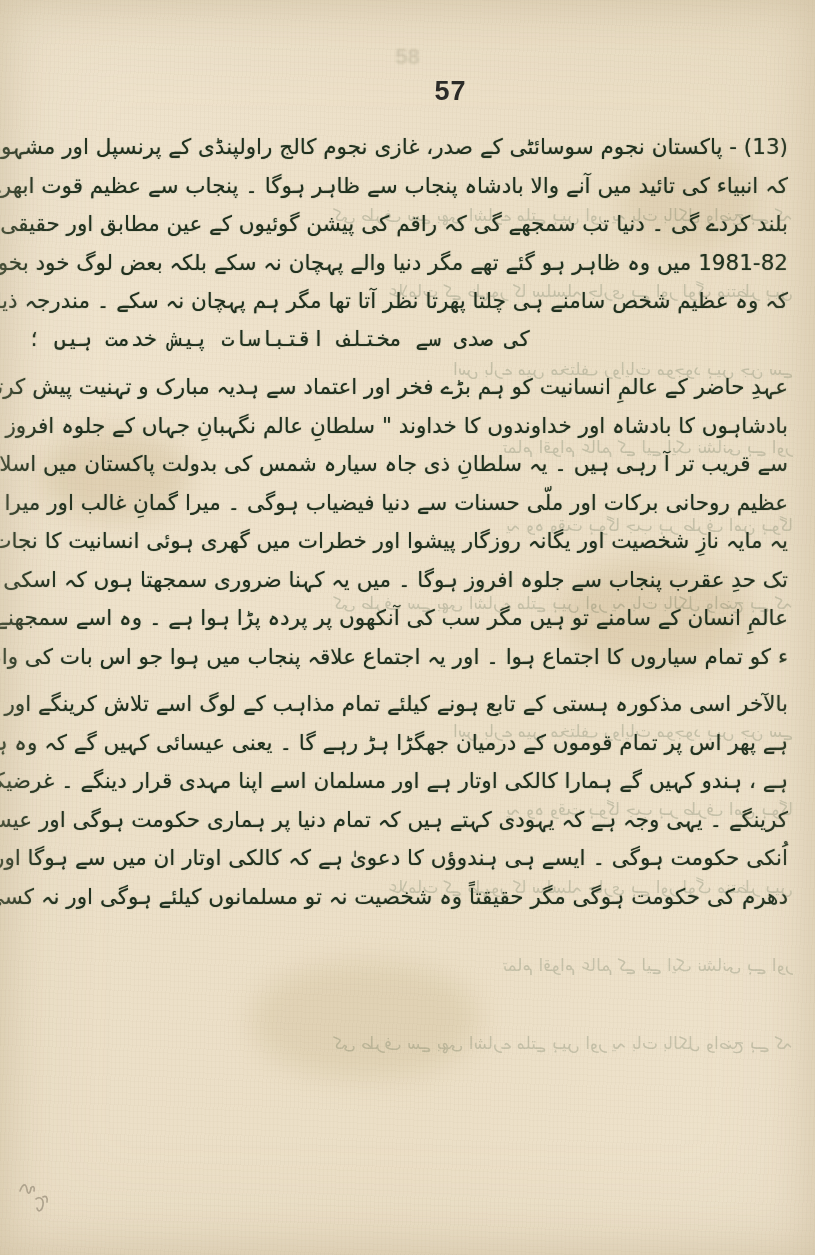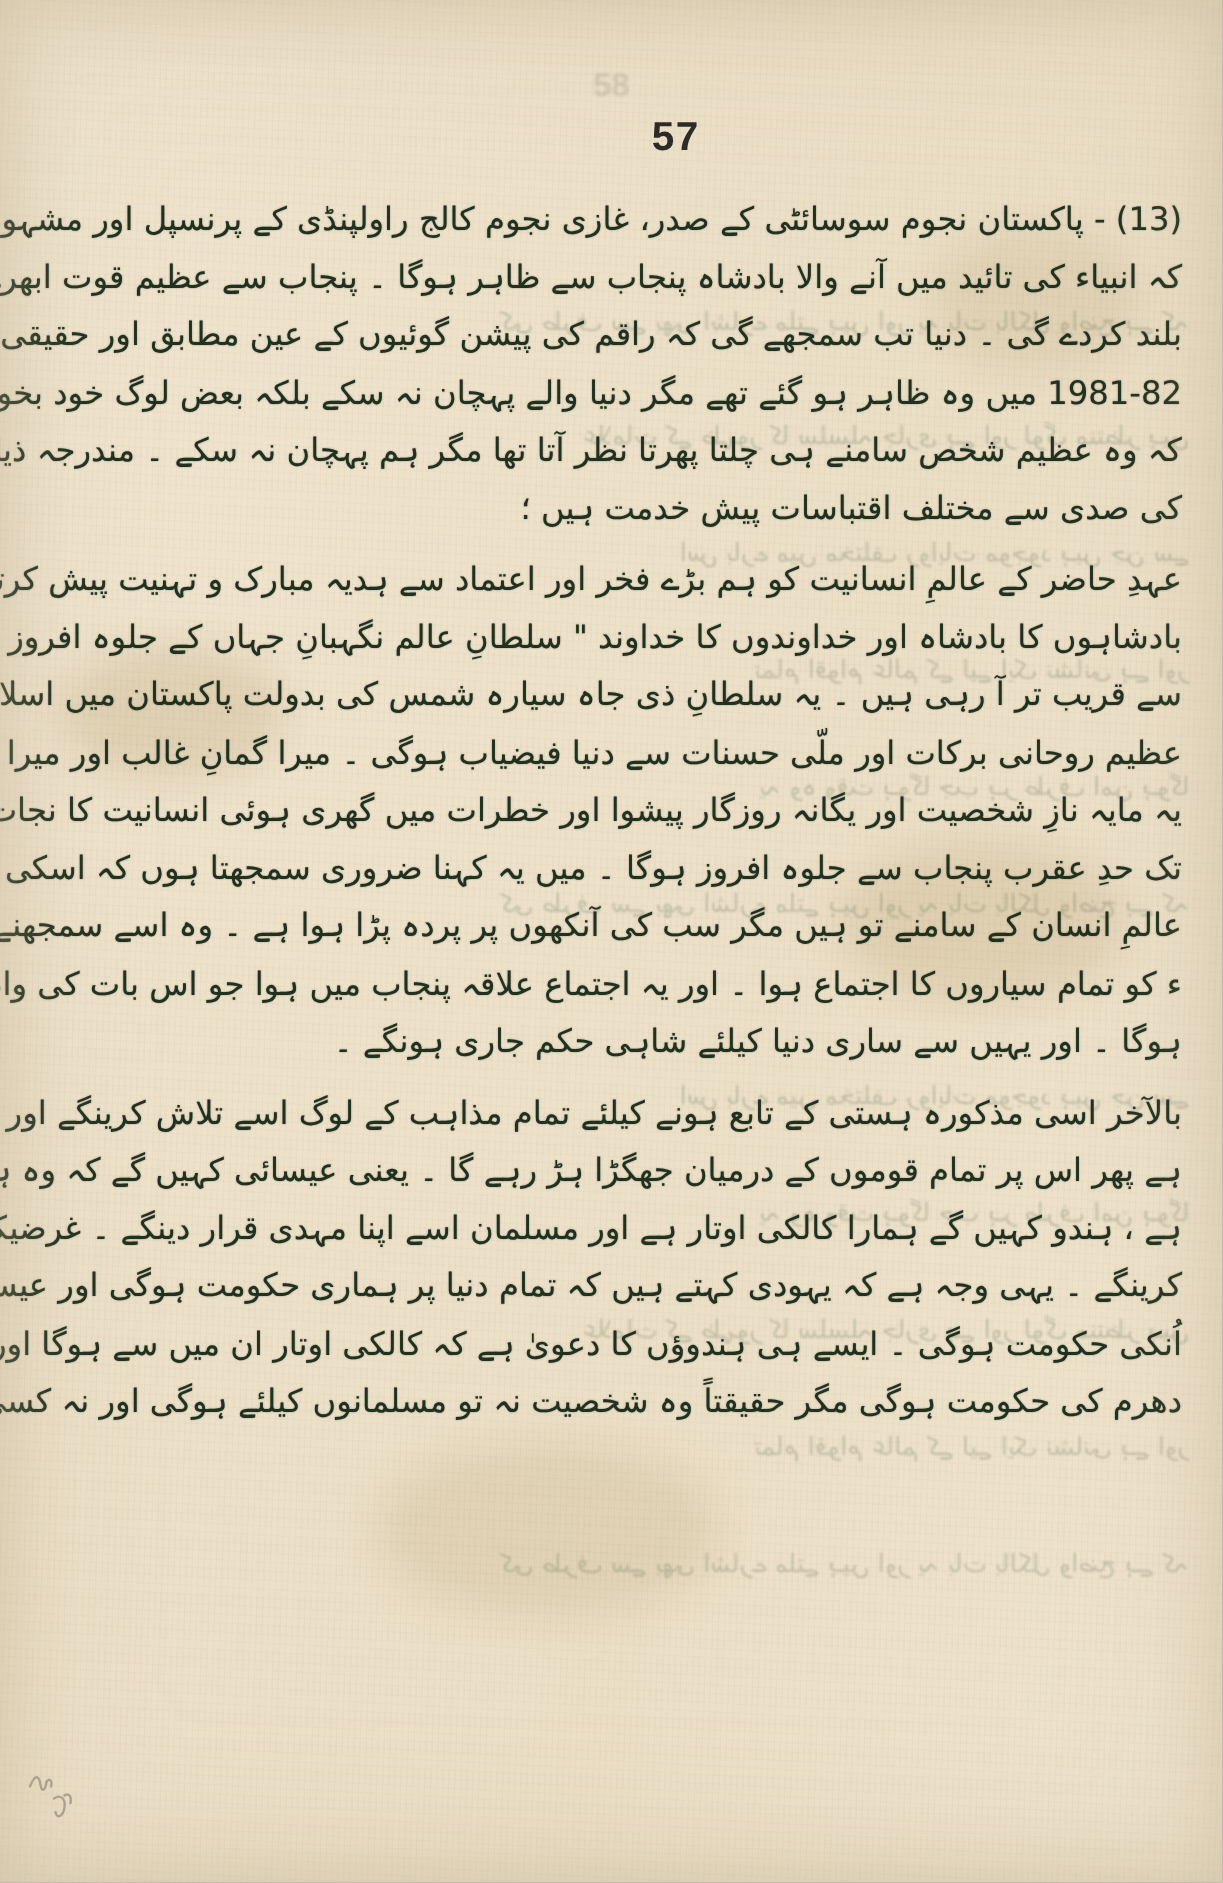--- a/index.html
+++ b/index.html
@@ -117,21 +117,21 @@
     color: #20311f;
     font-size: 21.5px;
     line-height: 38.5px;
     white-space: nowrap;
     text-shadow: 0 0 1.1px rgba(32,49,31,.55);
   }
   
   .line { -webkit-font-smoothing: antialiased; }
 
   .l-justify   { text-align: justify;  text-align-last: justify; }
-  .l-center    { text-align: right; }
+  .l-center    { text-align: left; font-family: Liberation Mono, monospace; }
 
   .para-13 .line:first-child { }
 
   .gap-top { margin-top: 9px; }
 
   
   .pencil {
     position: absolute;
     left: 14px;
     bottom: 34px;
@@ -183,21 +183,20 @@
 
     <p class="para para-quote gap-top">
       <span class="line l-justify">عہدِ حاضر کے عالمِ انسانیت کو ہم بڑے فخر اور اعتماد سے ہدیہ مبارک و تہنیت پیش کرتے ہیں کہ  "</span>
       <span class="line l-justify">بادشاہوں کا بادشاہ  اور  خداوندوں کا خداوند  "  سلطانِ عالم نگہبانِ جہاں کے جلوہ افروز ہونے کی ساعتیں قریب</span>
       <span class="line l-justify">سے قریب تر آ رہی ہیں ۔ یہ سلطانِ ذی جاہ سیارہ شمس کی بدولت پاکستان میں اسلام کو حقیقی شان و شوکت بخشے گا اور اسکی</span>
       <span class="line l-justify">عظیم روحانی برکات اور ملّی حسنات سے دنیا فیضیاب ہوگی ۔ میرا گمانِ غالب اور میرا مشاہدہ افلاک یہ باور کراتا ہے کہ</span>
       <span class="line l-justify">یہ مایہ نازِ شخصیت اور یگانہ روزگار پیشوا اور خطرات میں گھری ہوئی انسانیت کا نجات دہندہ  1401  ہجری کے اختتام</span>
       <span class="line l-justify">تک حدِ عقرب پنجاب سے جلوہ افروز ہوگا ۔ میں یہ کہنا ضروری سمجھتا ہوں کہ اسکی موجودگی کی ایسی نشانیاں بھی ہیں جو</span>
       <span class="line l-justify">عالمِ انسان کے سامنے تو ہیں مگر سب کی آنکھوں پر پردہ پڑا ہوا ہے ۔ وہ اسے سمجھنے سے قاصر ہیں ۔   4  فروری 1962</span>
       <span class="line l-justify">ء کو تمام سیاروں کا اجتماع ہوا ۔ اور یہ اجتماع علاقہ پنجاب میں ہوا جو اس بات کی واضح دلیل ہے کہ پنجاب دنیا کا مرکز</span>
-      <span class="line l-center">ہوگا ۔ اور یہیں سے ساری دنیا کیلئے شاہی حکم جاری ہونگے ۔</span>
     </p>
 
     <p class="para para-final gap-top">
       <span class="line l-justify">بالآخر اسی مذکورہ ہستی کے تابع ہونے کیلئے تمام مذاہب کے لوگ اسے تلاش کرینگے اور کہیں گے کہ وہ ہمارا</span>
       <span class="line l-justify">ہے پھر اس پر تمام قوموں کے درمیان جھگڑا ہڑ رہے گا ۔ یعنی عیسائی کہیں گے کہ وہ ہمارا مسیح ہے ، یہودی کہیں گے ہمارا خداوند</span>
       <span class="line l-justify">ہے ، ہندو کہیں گے ہمارا کالکی اوتار ہے اور مسلمان اسے اپنا مہدی قرار دینگے ۔ غرضیکہ تمام مذاہب والے اسکو اپنا تصوّر</span>
       <span class="line l-justify">کرینگے ۔ یہی وجہ ہے کہ یہودی کہتے ہیں کہ تمام دنیا پر ہماری حکومت ہوگی اور عیسائی سمجھتے ہیں کہ مسیح آئیگا تو تمام دنیا پر</span>
       <span class="line l-justify">اُنکی حکومت ہوگی ۔ ایسے ہی ہندوؤں کا دعویٰ ہے کہ کالکی اوتار ان میں سے ہوگا اور ہندو ساری دنیا پر چھا جائینگے تب</span>
       <span class="line l-justify">دھرم کی حکومت ہوگی مگر حقیقتاً وہ شخصیت نہ تو مسلمانوں کیلئے ہوگی اور نہ کسی ایک مذہب کی ہوگی بلکہ وہ تمام لوگوں کیلئے</span>
     </p>

